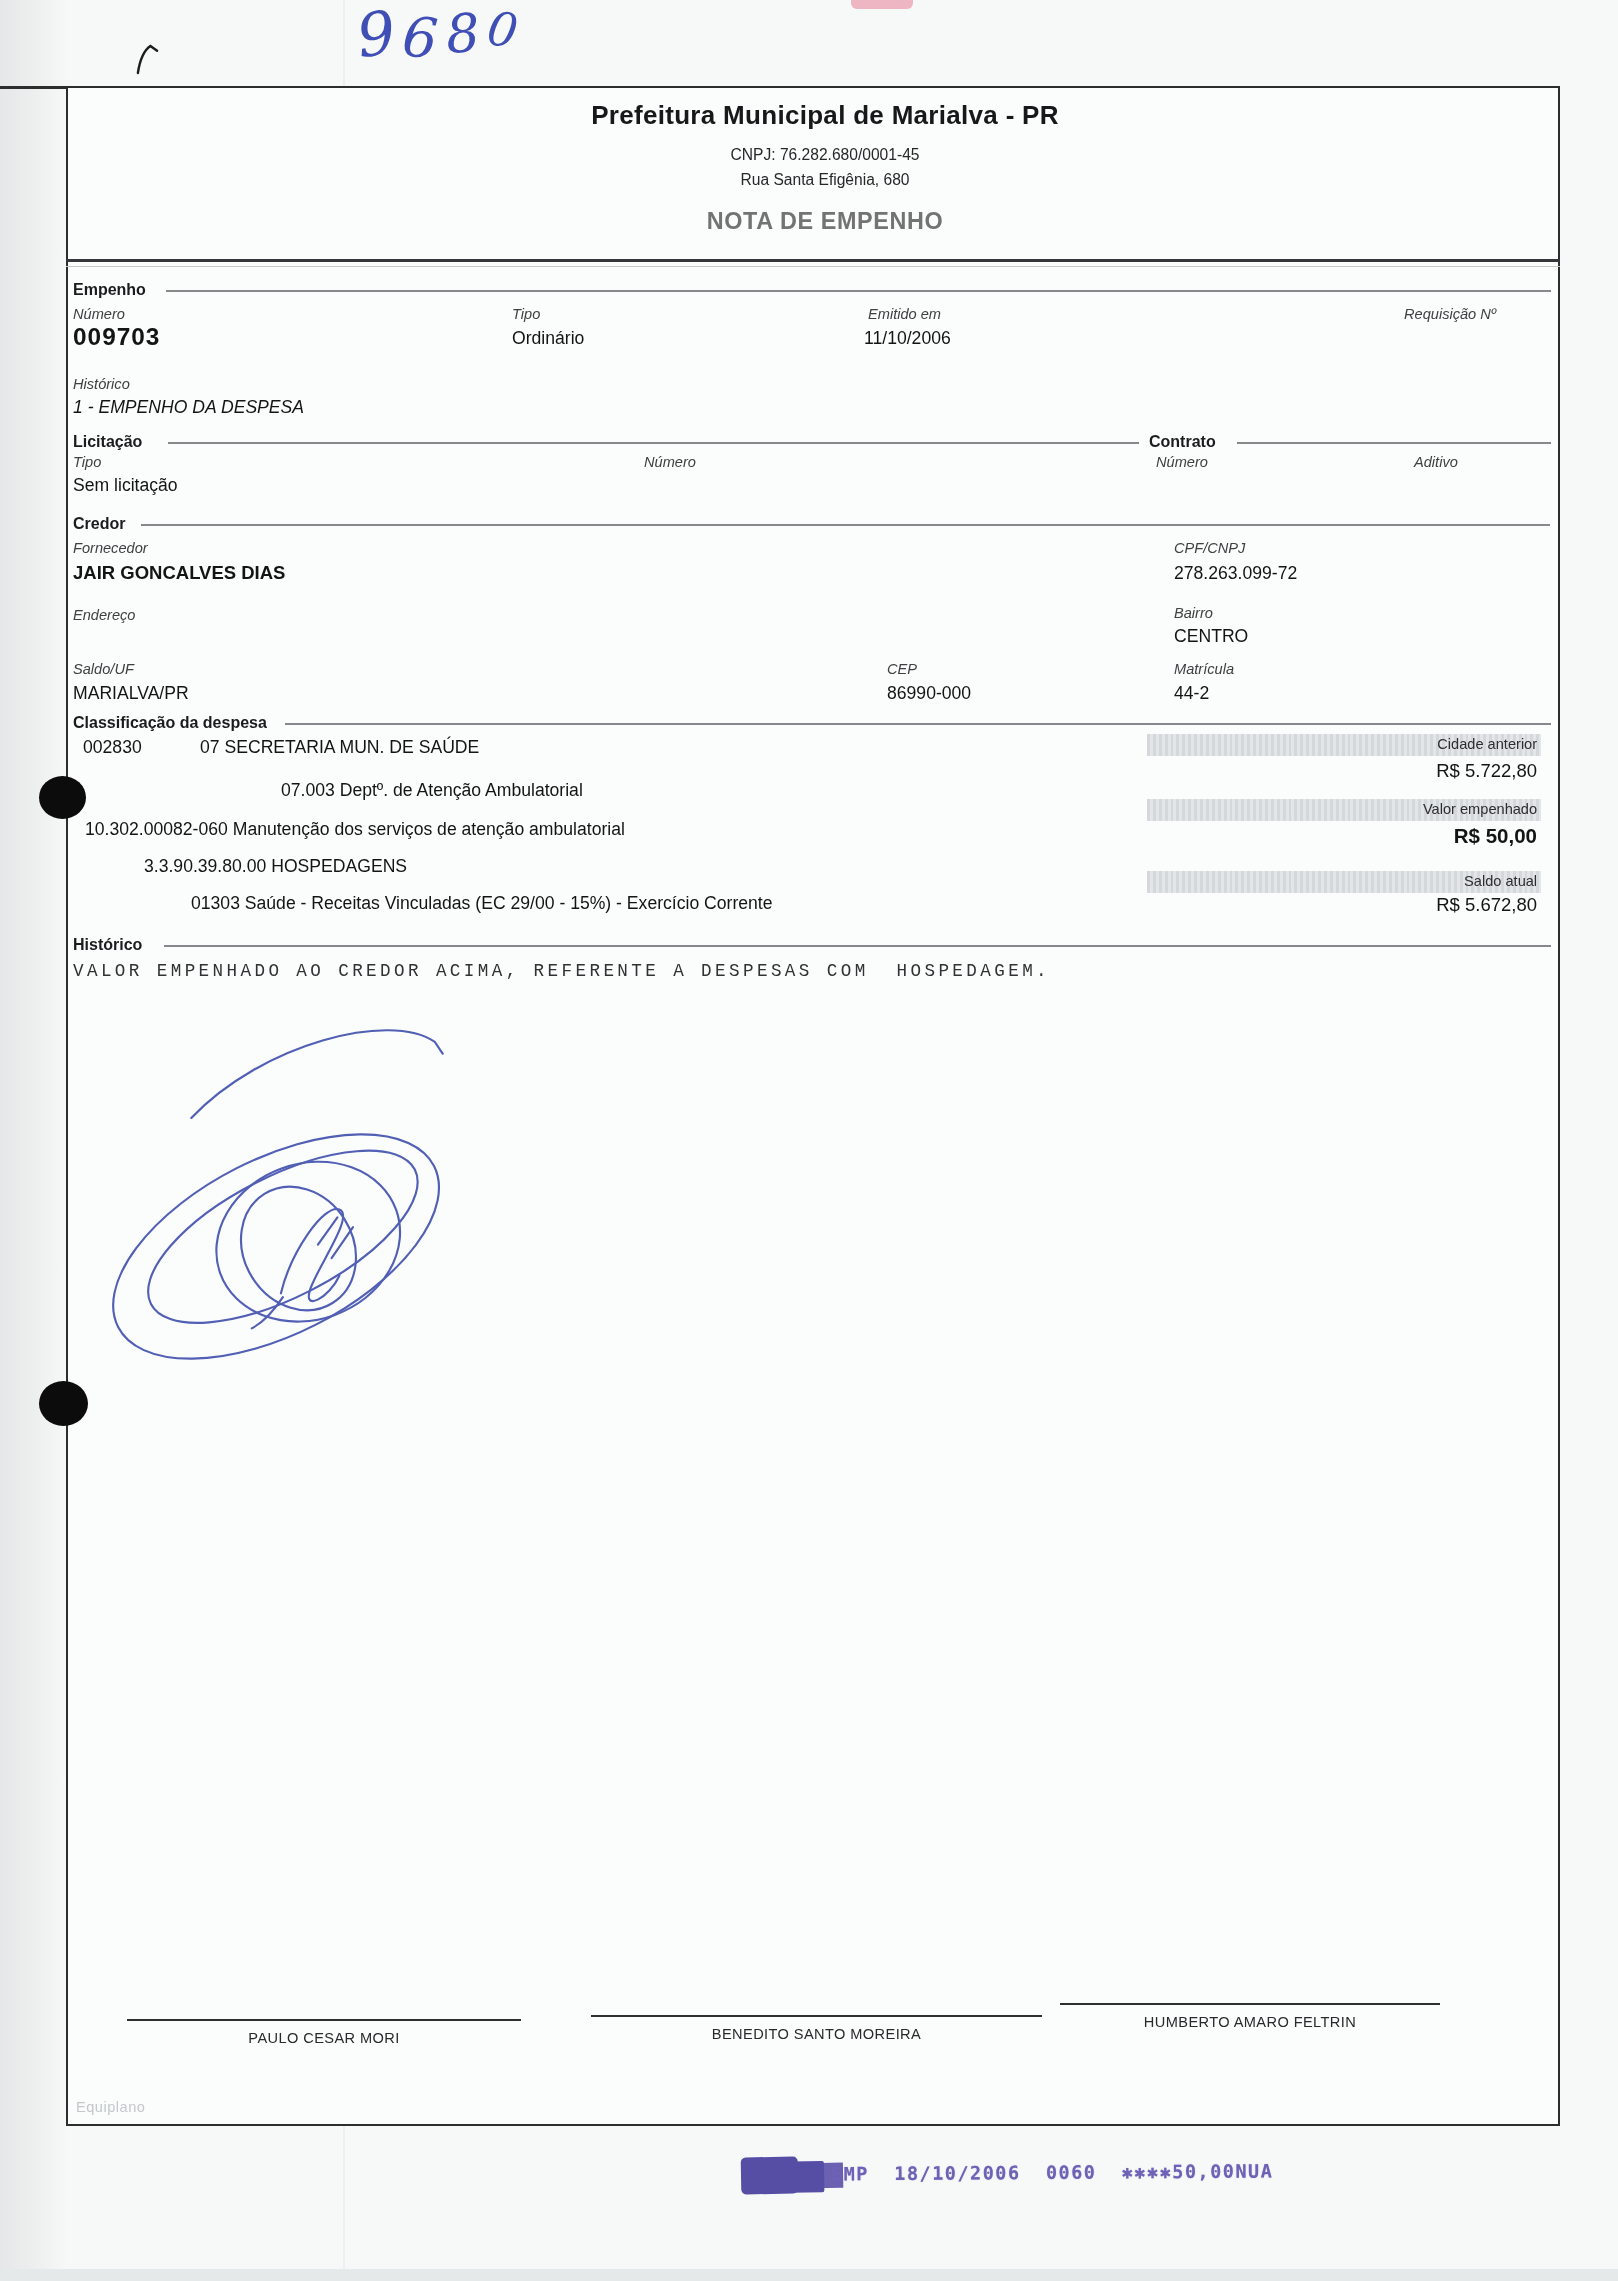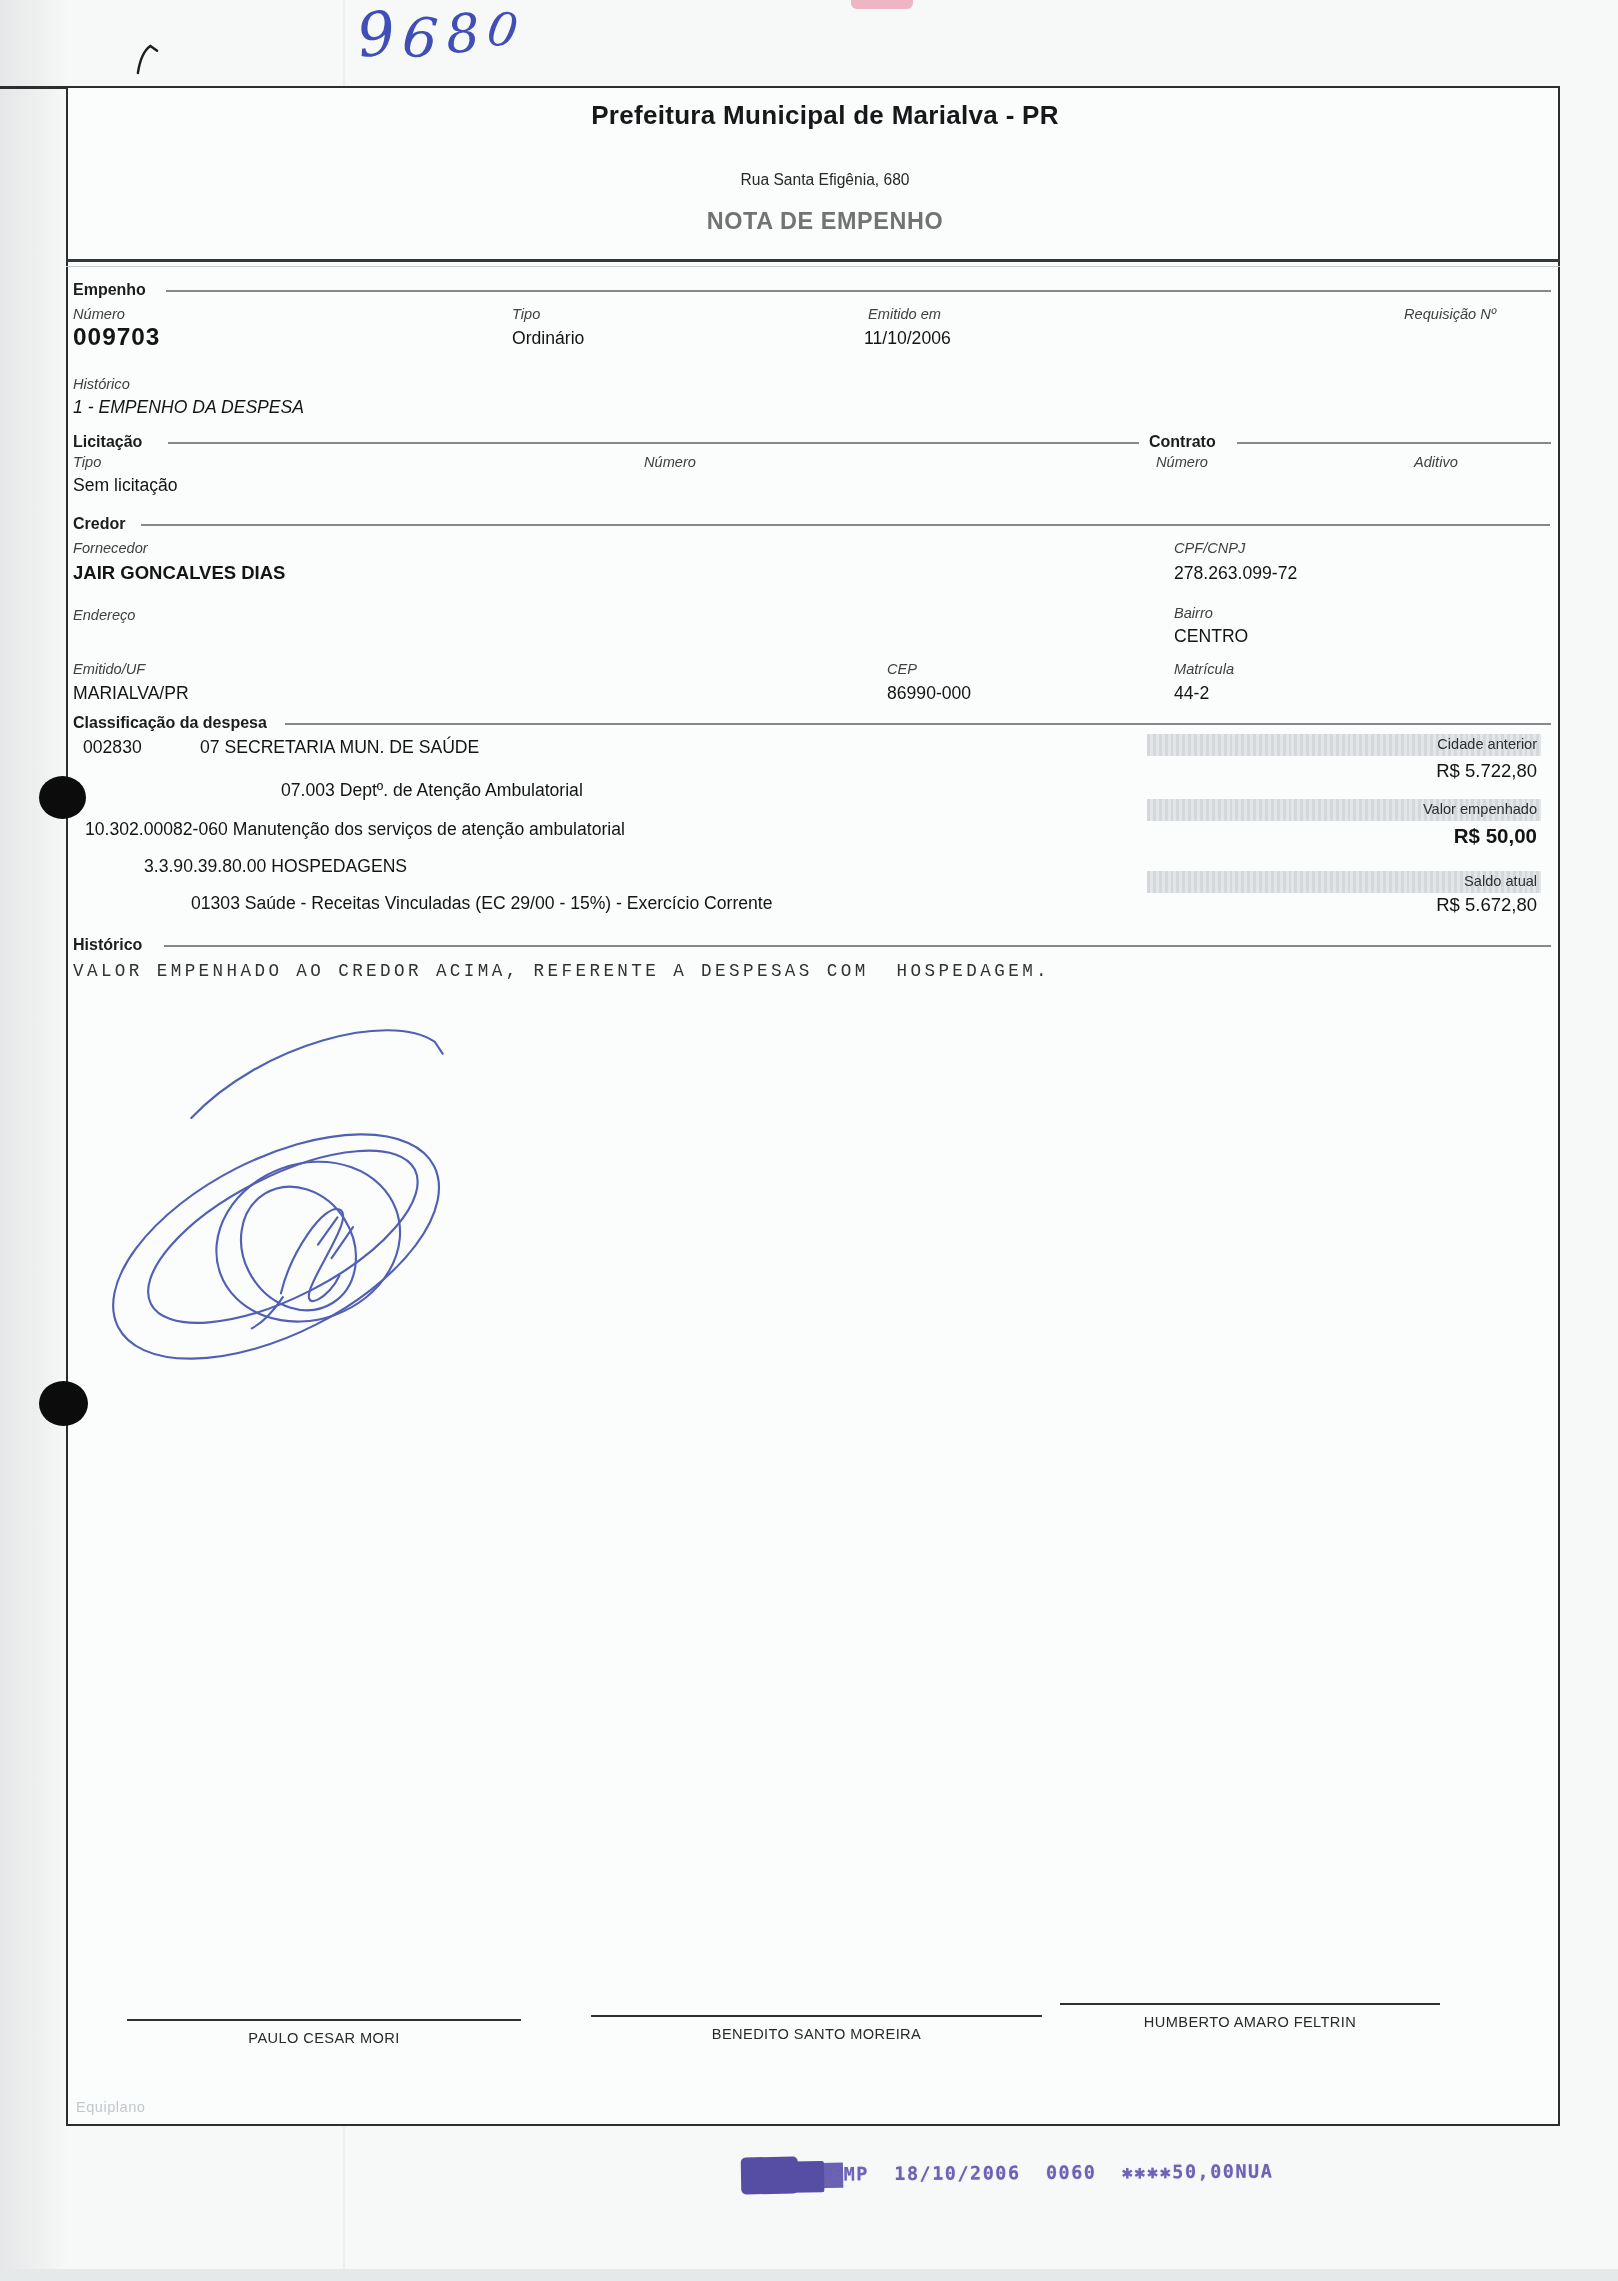--- a/index.html
+++ b/index.html
@@ -76,20 +76,21 @@
   </div>
   <svg class="abs" style="left:135px;top:43px;" width="25" height="33" viewBox="0 0 26 34">
     <path d="M3,31 C5,18 10,7 16,3 l7,5" stroke="#1d1d1f" stroke-width="2.5" fill="none" stroke-linecap="round"></path>
   </svg>
 
   <div class="abs topline-ext"></div>
 
   <div class="abs form"></div>
 
   <div class="abs hdr title" style="top:100px;">Prefeitura Municipal de Marialva - PR</div>
+  <div class="abs hdr sub" style="top:146px;">CNPJ: 76.282.680/0001-45</div>
   <div class="abs hdr sub" style="top:171px;">Rua Santa Efigênia, 680</div>
   <div class="abs hdr doctitle" style="top:208px;">NOTA DE EMPENHO</div>
   <div class="abs hdr-sep"></div>
   <div class="abs hdr-sep2"></div>
 
   <div class="abs sec" style="left:73px;top:281px;">Empenho</div>
   <div class="abs secline" style="left:166px;top:290px;width:1385px;"></div>
   <div class="abs lbl" style="left:73px;top:306px;">Número</div>
   <div class="abs big" style="left:73px;top:323px;">009703</div>
   <div class="abs lbl" style="left:512px;top:306px;">Tipo</div>
@@ -112,21 +113,21 @@
 
   <div class="abs sec" style="left:73px;top:515px;">Credor</div>
   <div class="abs secline" style="left:141px;top:524px;width:1409px;"></div>
   <div class="abs lbl" style="left:73px;top:540px;">Fornecedor</div>
   <div class="abs bold19" style="left:73px;top:562px;">JAIR GONCALVES DIAS</div>
   <div class="abs lbl" style="left:1174px;top:540px;">CPF/CNPJ</div>
   <div class="abs val" style="left:1174px;top:563px;">278.263.099-72</div>
   <div class="abs lbl" style="left:73px;top:607px;">Endereço</div>
   <div class="abs lbl" style="left:1174px;top:605px;">Bairro</div>
   <div class="abs val" style="left:1174px;top:626px;">CENTRO</div>
-  <div class="abs lbl" style="left:73px;top:661px;">Emitido/UF</div>
+  <div class="abs lbl" style="left:73px;top:661px;">Saldo/UF</div>
   <div class="abs val" style="left:73px;top:683px;">MARIALVA/PR</div>
   <div class="abs lbl" style="left:887px;top:661px;">CEP</div>
   <div class="abs val" style="left:887px;top:683px;">86990-000</div>
   <div class="abs lbl" style="left:1174px;top:661px;">Matrícula</div>
   <div class="abs val" style="left:1174px;top:683px;">44-2</div>
 
   <div class="abs sec" style="left:73px;top:714px;">Classificação da despesa</div>
   <div class="abs secline" style="left:285px;top:723px;width:1266px;"></div>
   <div class="abs val" style="left:83px;top:737px;">002830</div>
   <div class="abs val" style="left:200px;top:737px;">07 SECRETARIA MUN. DE SAÚDE</div>

